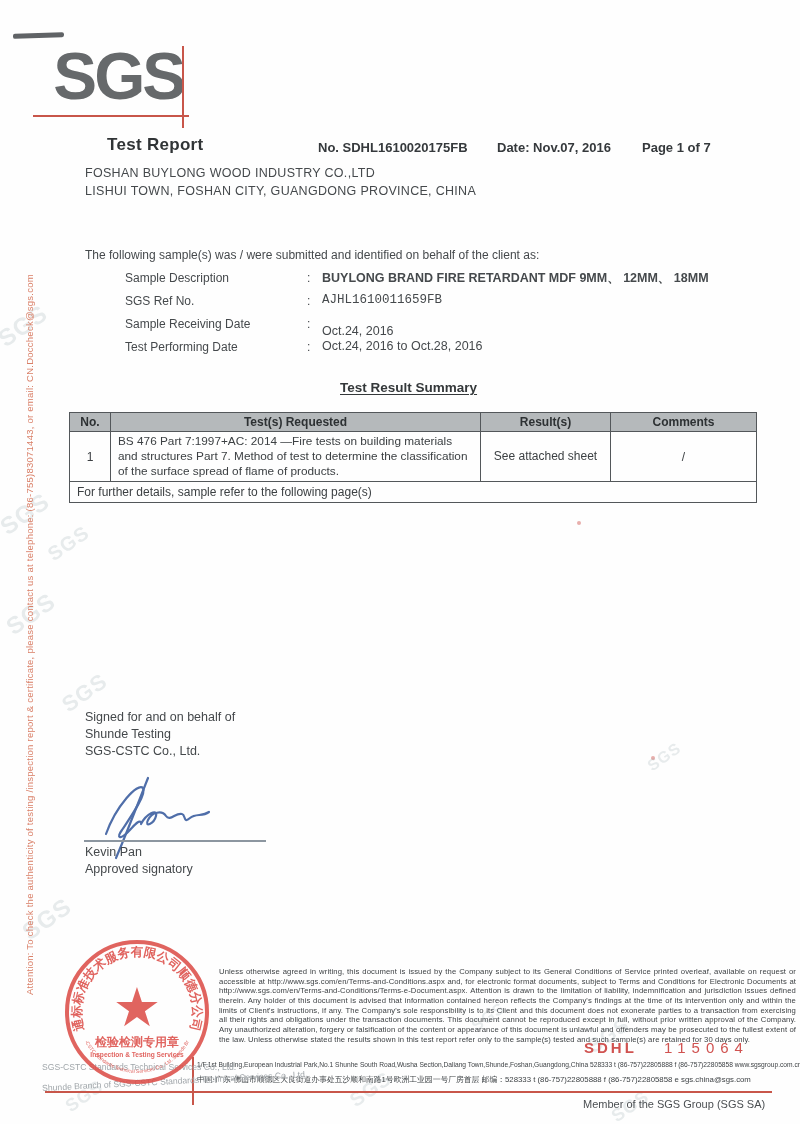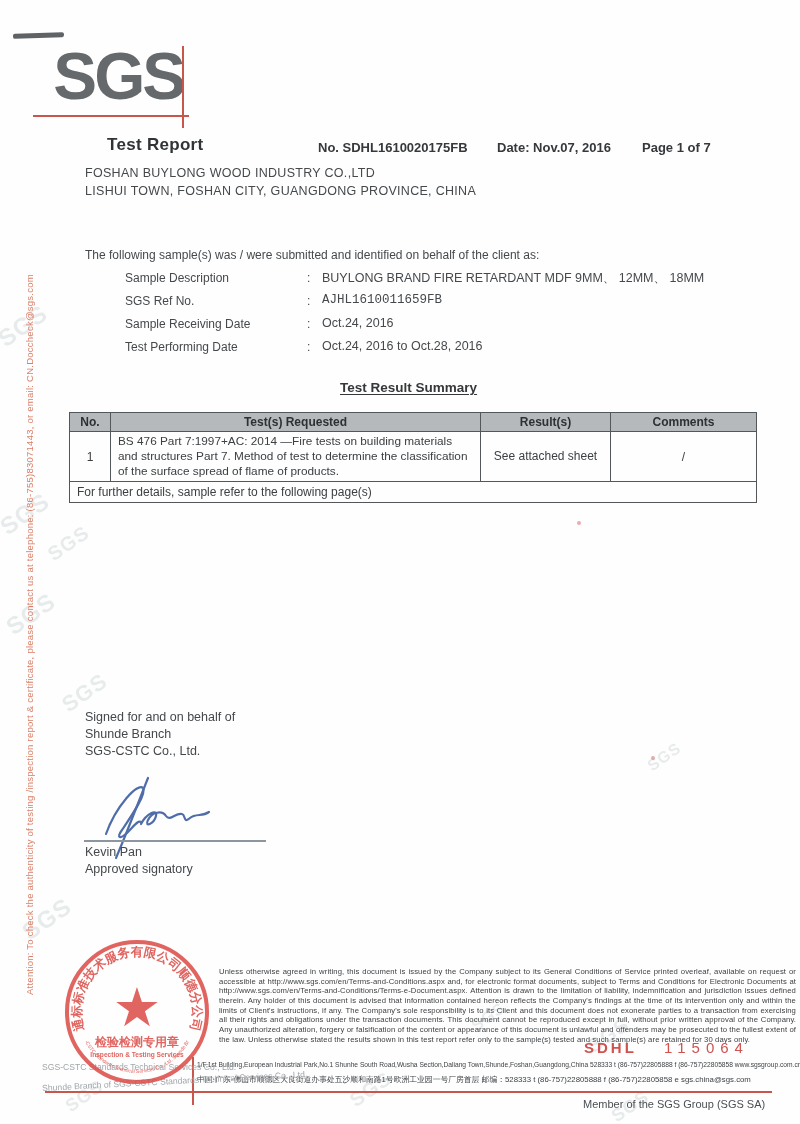--- a/index.html
+++ b/index.html
@@ -98,29 +98,29 @@
   <div class="abs hdr" style="left:497px;top:140px;">Date: Nov.07, 2016</div>
   <div class="abs hdr" style="left:642px;top:140px;">Page 1 of 7</div>
 
   <div class="abs client-line" style="left:85px;top:166px;">FOSHAN BUYLONG WOOD INDUSTRY CO.,LTD</div>
   <div class="abs client-line" style="left:85px;top:184px;">LISHUI TOWN, FOSHAN CITY, GUANGDONG PROVINCE, CHINA</div>
 
   <div class="abs body-text" style="left:85px;top:248px;">The following sample(s) was / were submitted and identified on behalf of the client as:</div>
 
   <div class="abs body-text sample-label" style="top:271px;">Sample Description</div>
   <div class="abs body-text sample-colon" style="top:271px;">:</div>
-  <div class="abs body-text sample-value" style="top:270px;">BUYLONG BRAND FIRE RETARDANT MDF 9MM、 12MM、 18MM</div>
+  <div class="abs body-text sample-value" style="top:270px;font-weight:bold;">BUYLONG BRAND FIRE RETARDANT MDF 9MM、 12MM、 18MM</div>
 
   <div class="abs body-text sample-label" style="top:294px;">SGS Ref No.</div>
   <div class="abs body-text sample-colon" style="top:294px;">:</div>
   <div class="abs body-text sample-value" style="top:293px;font-family:Liberation Mono, monospace;">AJHL1610011659FB</div>
 
   <div class="abs body-text sample-label" style="top:317px;">Sample Receiving Date</div>
   <div class="abs body-text sample-colon" style="top:317px;">:</div>
-  <div class="abs body-text sample-value" style="top:316px;text-align:center;">Oct.24, 2016</div>
+  <div class="abs body-text sample-value" style="top:324px;text-align:center;">Oct.24, 2016</div>
 
   <div class="abs body-text sample-label" style="top:340px;">Test Performing Date</div>
   <div class="abs body-text sample-colon" style="top:340px;">:</div>
   <div class="abs body-text sample-value" style="top:339px;">Oct.24, 2016 to Oct.28, 2016</div>
 
   <div class="abs summary-title">Test Result Summary</div>
 
   <table class="result">
     <colgroup>
         <col style="width:41px">
@@ -142,21 +142,21 @@
       <td class="c">/</td>
     </tr>
     <tr>
       <td class="foot-cell" colspan="4">For further details, sample refer to the following page(s)</td>
     </tr>
   </tbody>
     </table>
 
   <div class="abs sig-block">
     <div>Signed for and on behalf of</div>
-    <div>Shunde Branch</div>
+    <div>Shunde Testing</div>
     <div>SGS-CSTC Co., Ltd.</div>
   </div>
 
   <svg class="abs" style="left:86px;top:772px;" width="180" height="90" viewBox="0 0 180 90">
     <g fill="none" stroke="#3d5fa0" stroke-width="2.2" stroke-linecap="round" opacity="0.9">
       <path d="M62,6 C54,26 42,58 30,86"></path>
       <path d="M20,62 C30,34 52,10 57,16 C61,22 44,46 36,58 C30,66 34,68 42,60 C48,54 52,48 55,50"></path>
       <path d="M55,52 C60,42 72,36 70,44 C68,52 58,56 62,48 C66,40 76,38 80,44 C84,50 90,40 96,42 C100,43 97,52 104,46 C110,41 116,45 123,40"></path>
     </g>
   </svg>

